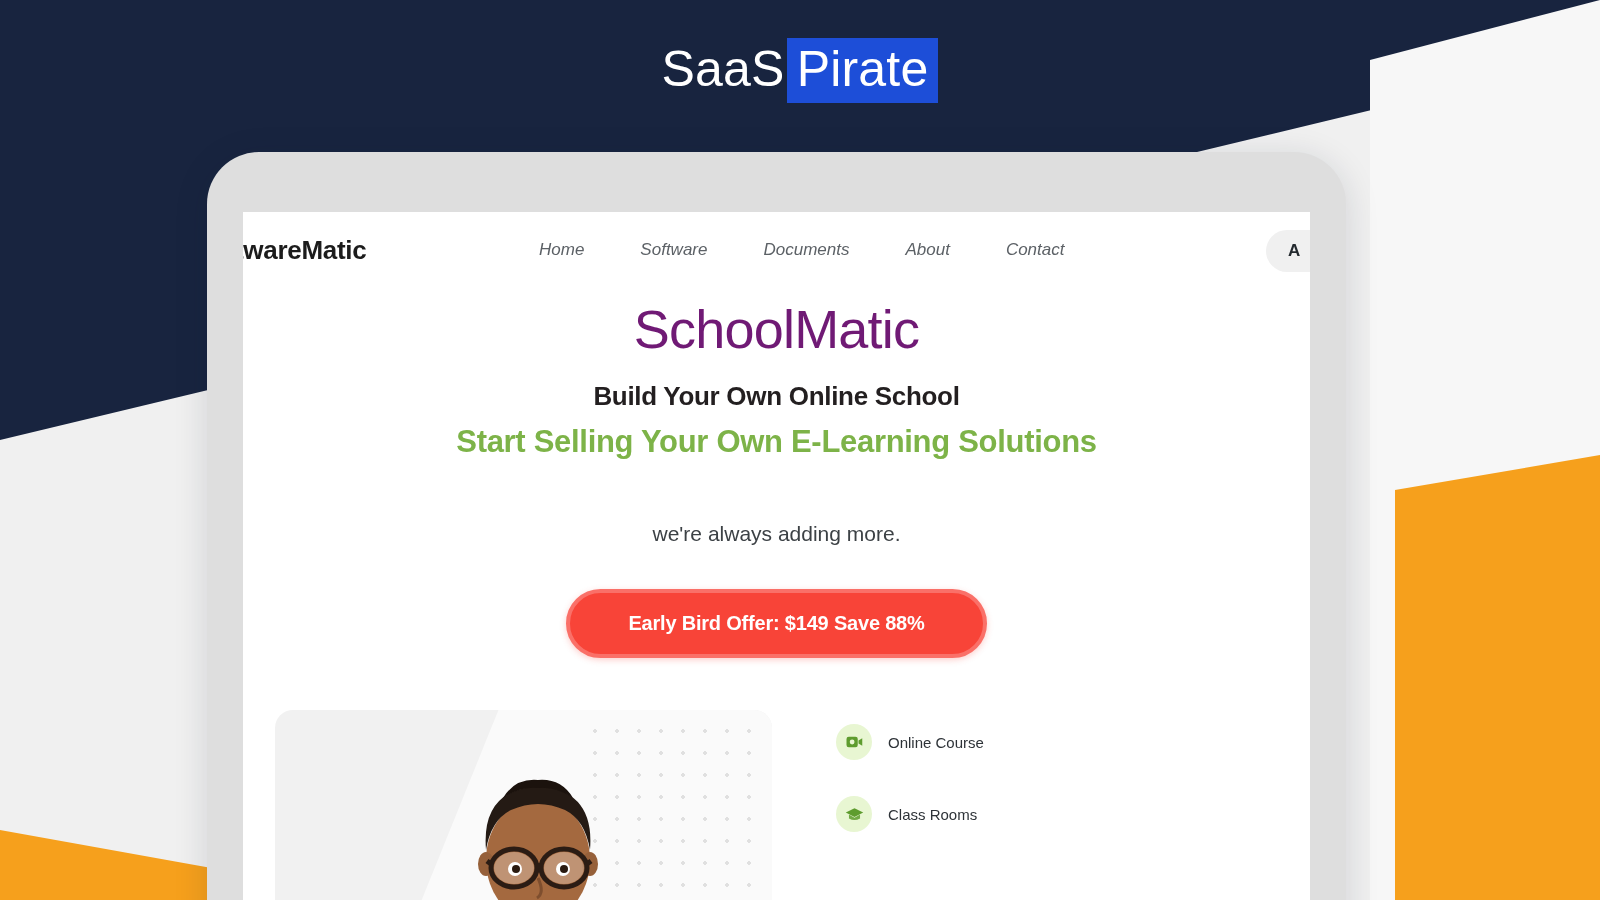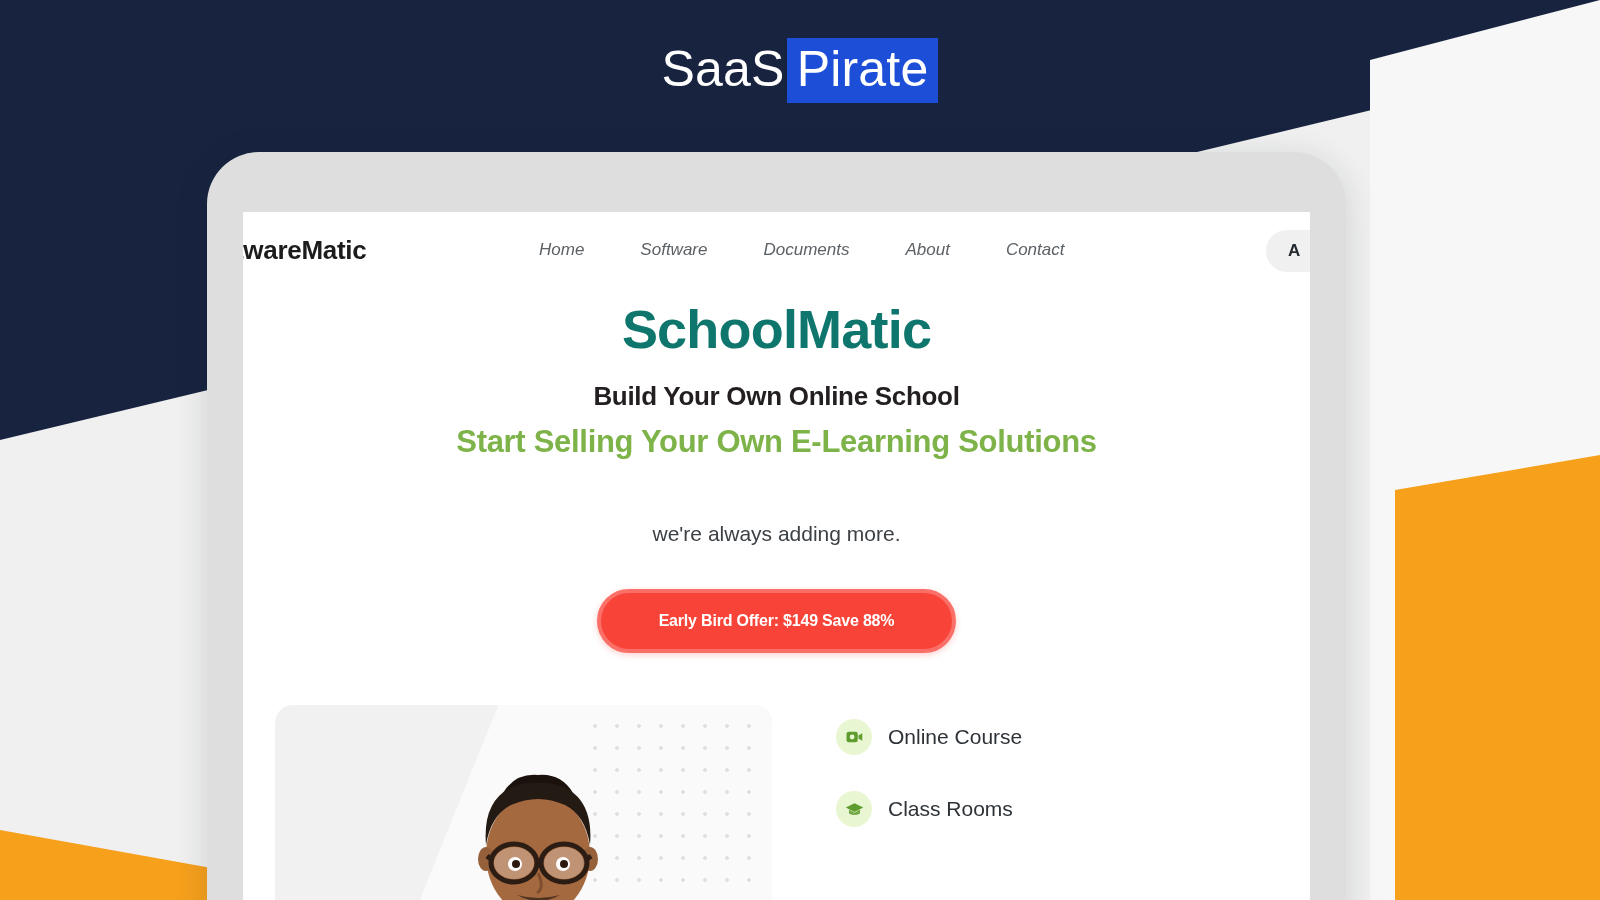--- a/index.html
+++ b/index.html
@@ -98,22 +98,22 @@
     font-weight:700;
     color:#23292E;
     overflow:hidden;
     cursor:pointer;
   }
 
   
   .hero { text-align:center; padding-top: 12px; }
   .hero h1 {
     font-size: 54px;
-    font-weight: 700;
-    color:#0f766e;
+    font-weight: 400;
+    color:#701a75;
     letter-spacing:-0.8px;
     line-height:1.1;
   }
   .hero h2 {
     margin-top: 22px;
     font-size: 26px;
     font-weight:700;
     color:#231F20;
     letter-spacing:-0.3px;
   }
@@ -131,21 +131,21 @@
     color:#3C4145;
   }
 
   
   .cta-wrap { margin-top: 38px; display:flex; justify-content:center; }
   .cta {
     position:relative;
     display:inline-flex; align-items:center; justify-content:center;
     background:#F84438;
     color:#FFFFFF;
-    font-size:16px;
+    font-size:20px;
     font-weight:700;
     letter-spacing:-0.2px;
     padding: 19px 58px;
     border-radius: 40px;
     border: 4px solid #FA7068;
     cursor:pointer;
     box-shadow: 0 2px 6px rgba(248,68,56,0.25);
   }
 
   
@@ -231,21 +231,21 @@
   .person { position:absolute; left:168px; bottom:-18px; width:190px; height:300px; }
 
   .feature-list { padding-top: 14px; display:flex; flex-direction:column; gap:36px; }
   .feature-item { display:flex; align-items:center; gap:16px; }
   .feat-icon {
     width:36px; height:36px; border-radius:50%;
     background:#E8F6D2;
     display:flex; align-items:center; justify-content:center;
     flex:none;
   }
-  .feature-label { font-size:21px; color:#2E3338; white-space:nowrap; }
+  .feature-label { font-size:15px; color:#2E3338; white-space:nowrap; }
 </style>
 </head>
 <body>
 
 <div id="bg">
   <svg viewBox="0 0 1600 900" xmlns="http://www.w3.org/2000/svg">
     <rect x="0" y="0" width="1600" height="900" fill="#F0F0F0"></rect>
     <polygon points="0,0 1600,0 1600,55 0,440" fill="#18243F"></polygon>
     <polygon points="1600,0 1600,900 1370,900 1370,60" fill="#F7F7F7"></polygon>
     <polygon points="0,900 0,830 390,900" fill="#F6A01C"></polygon>

